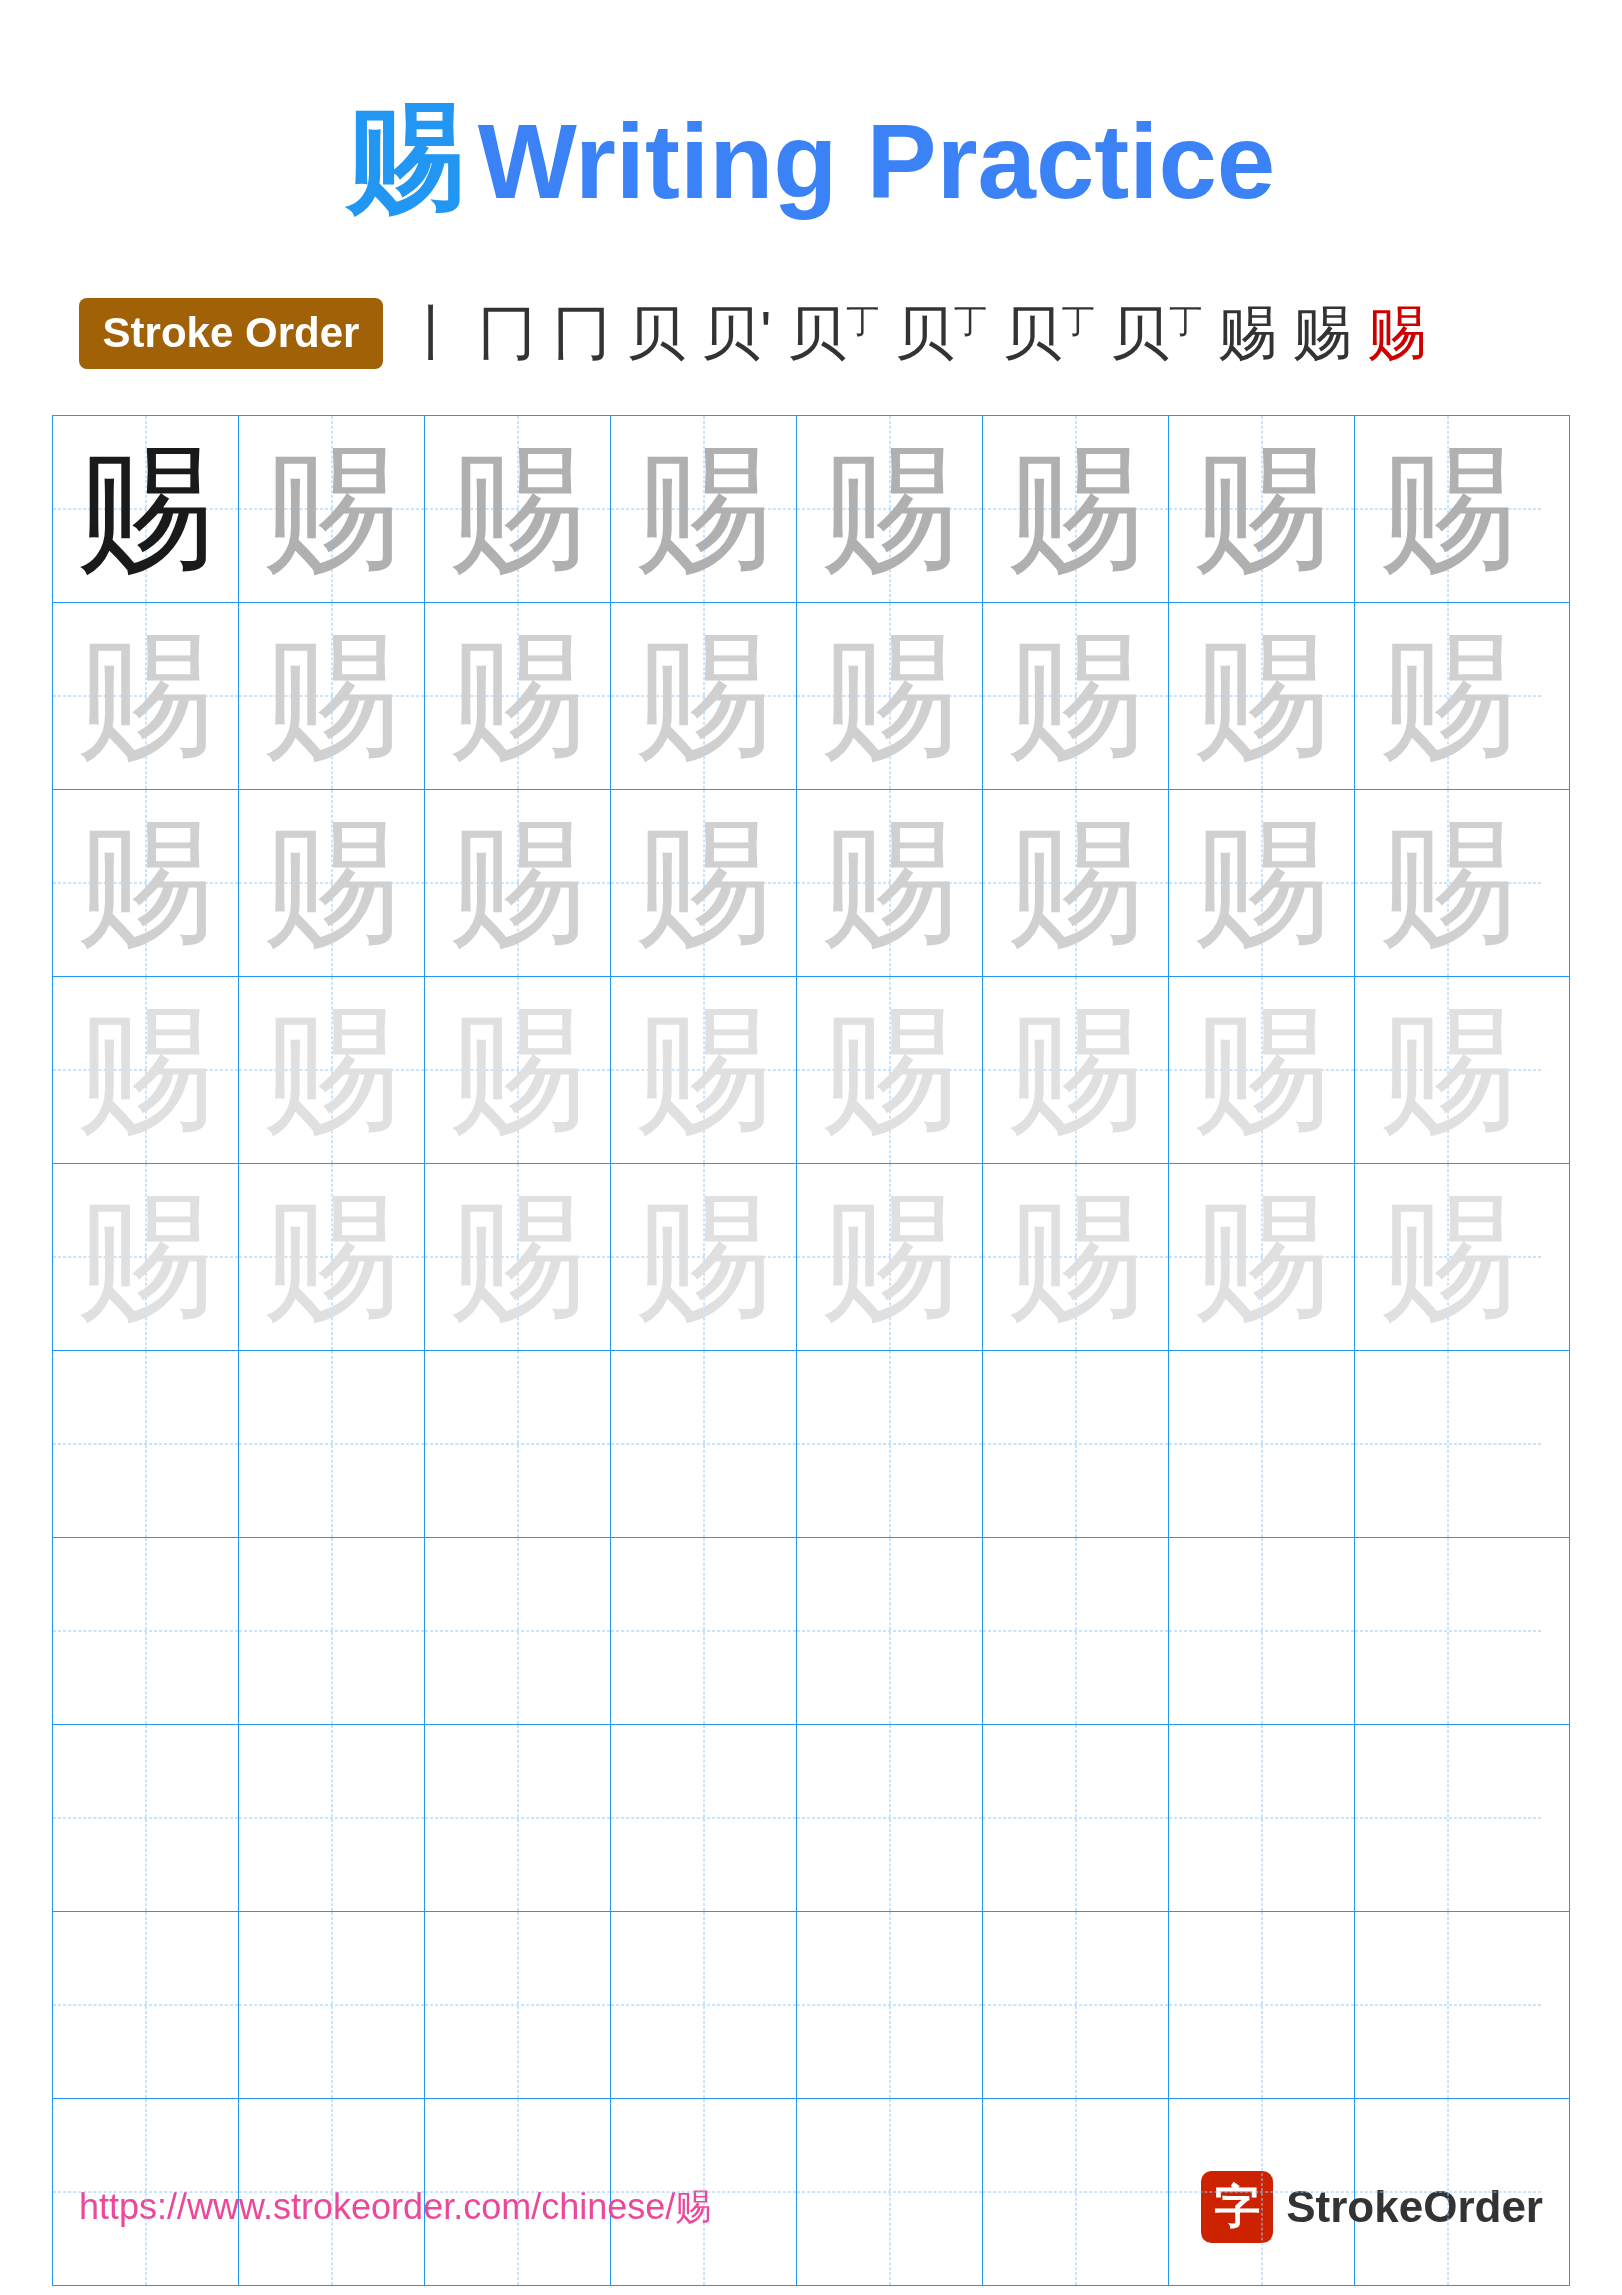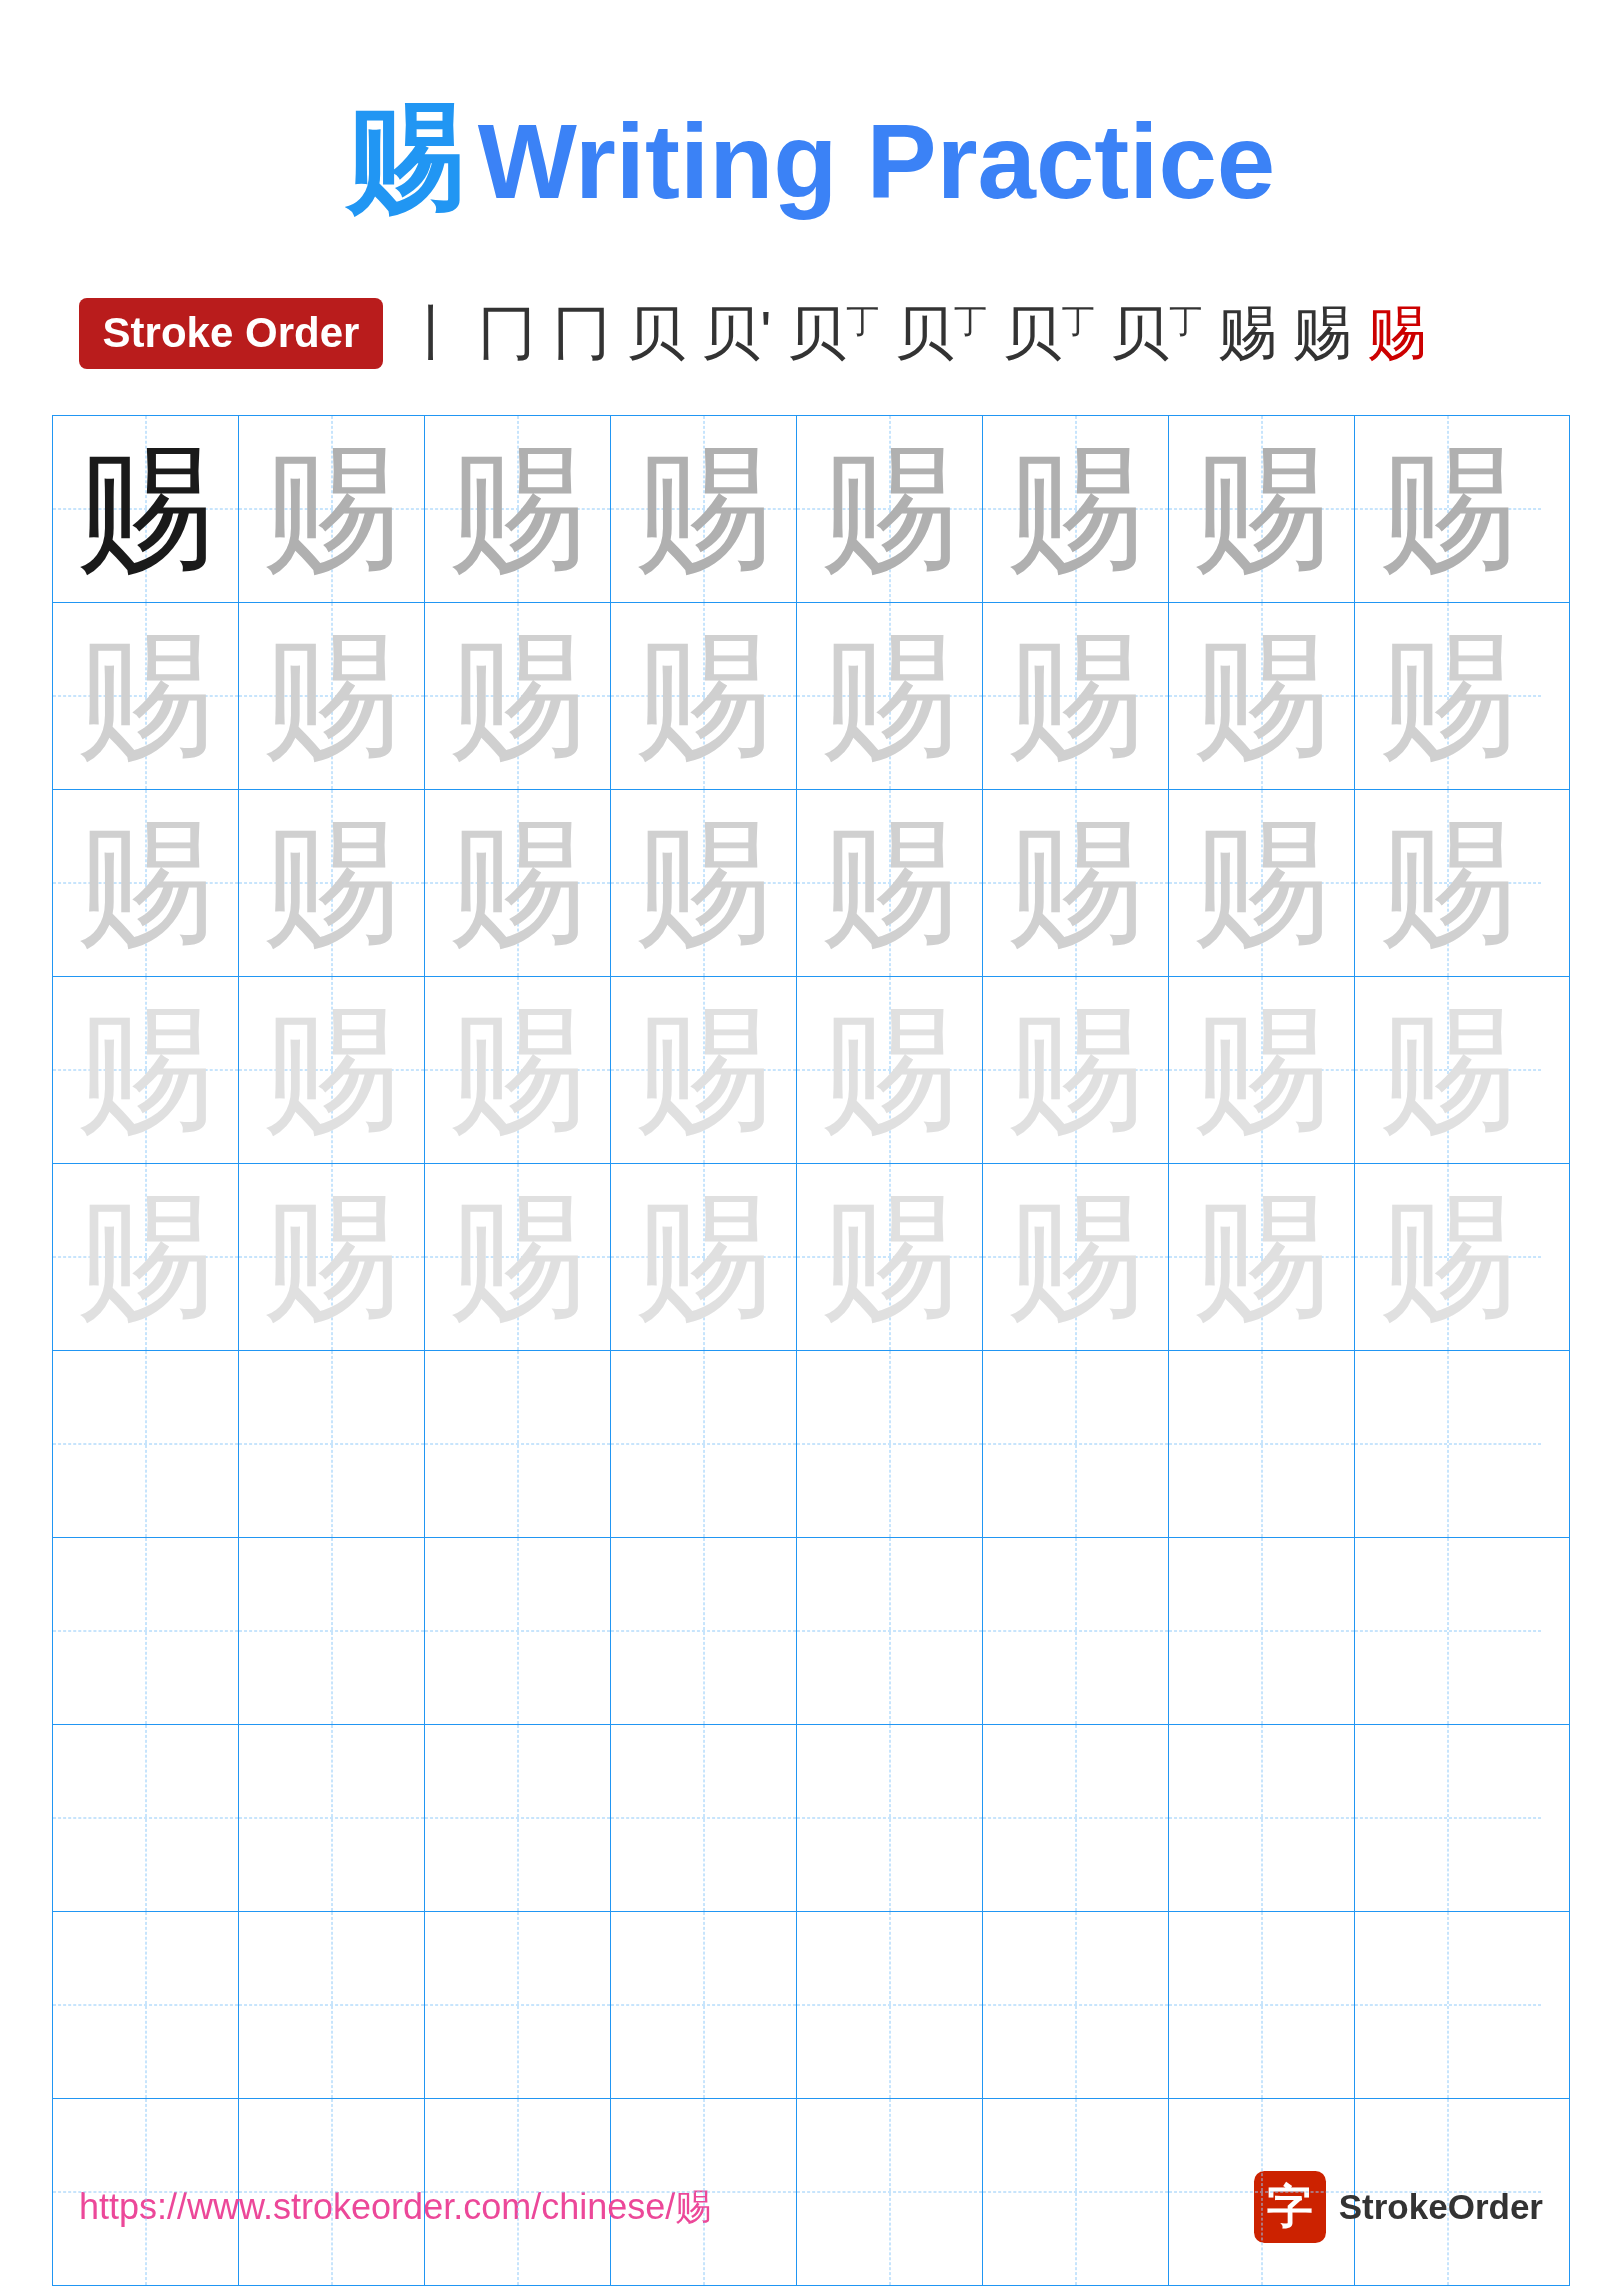--- a/index.html
+++ b/index.html
@@ -32,21 +32,21 @@
 
     
     .stroke-order-row {
       display: flex;
       align-items: center;
       padding: 19.6px 79px;
       margin-bottom: 26px;
       gap: 19.6px;
     }
     .stroke-order-badge {
-      background: #b91c1c;
+      background: #a16207;
       color: white;
       font-size: 42px;
       font-weight: bold;
       padding: 11.8px 23.6px;
       border-radius: 7.9px;
       white-space: nowrap;
     }
     .stroke-steps {
       display: flex;
       align-items: center;
@@ -159,21 +159,21 @@
       background: #cc2200;
       border-radius: 10.5px;
       display: flex;
       align-items: center;
       justify-content: center;
       color: white;
       font-size: 46px;
       font-weight: bold;
     }
     .logo-text {
-      font-size: 35px;
+      font-size: 44px;
       font-weight: bold;
       color: #333;
     }
   </style>
 </head>
 <body>
 
 <div class="title-area">
   <span class="title-char">赐</span><span class="title-text">Writing Practice</span>
 </div>

